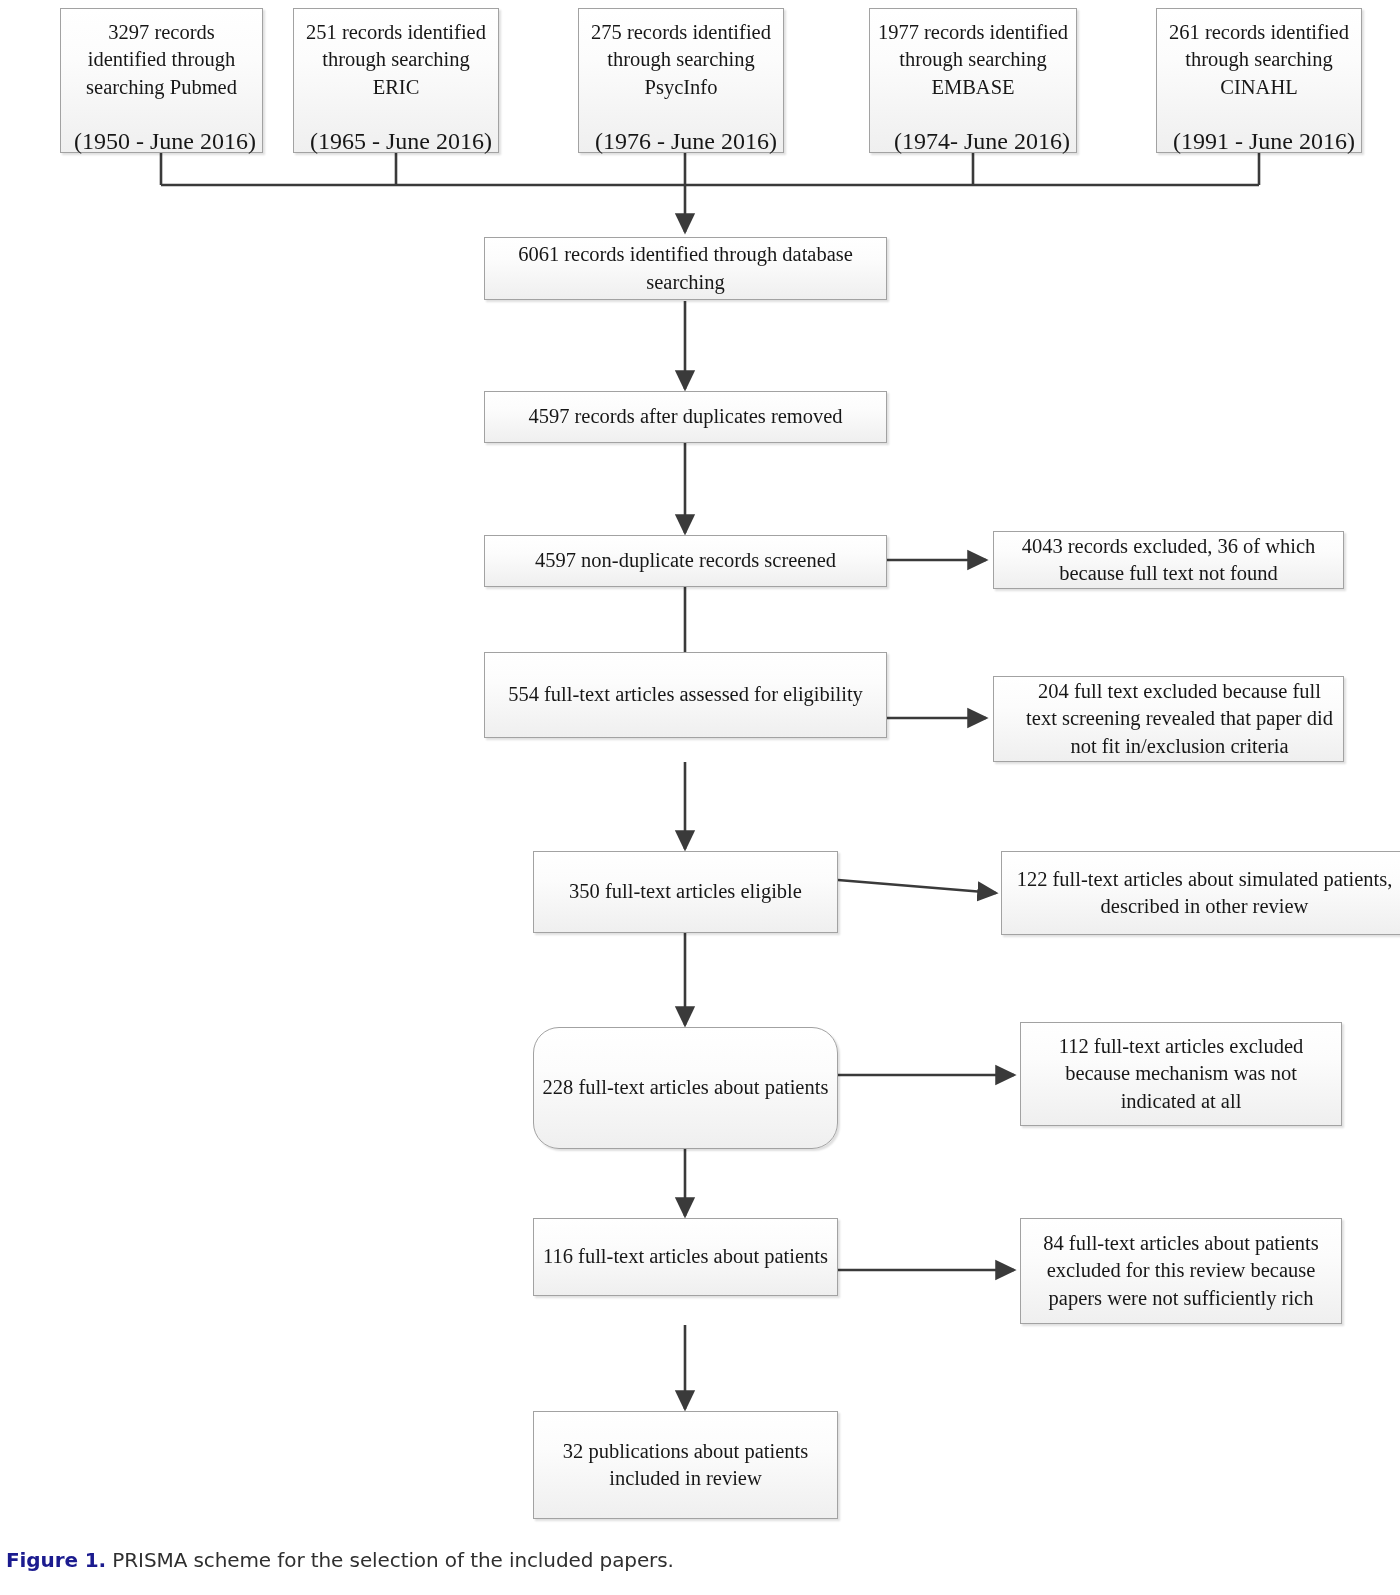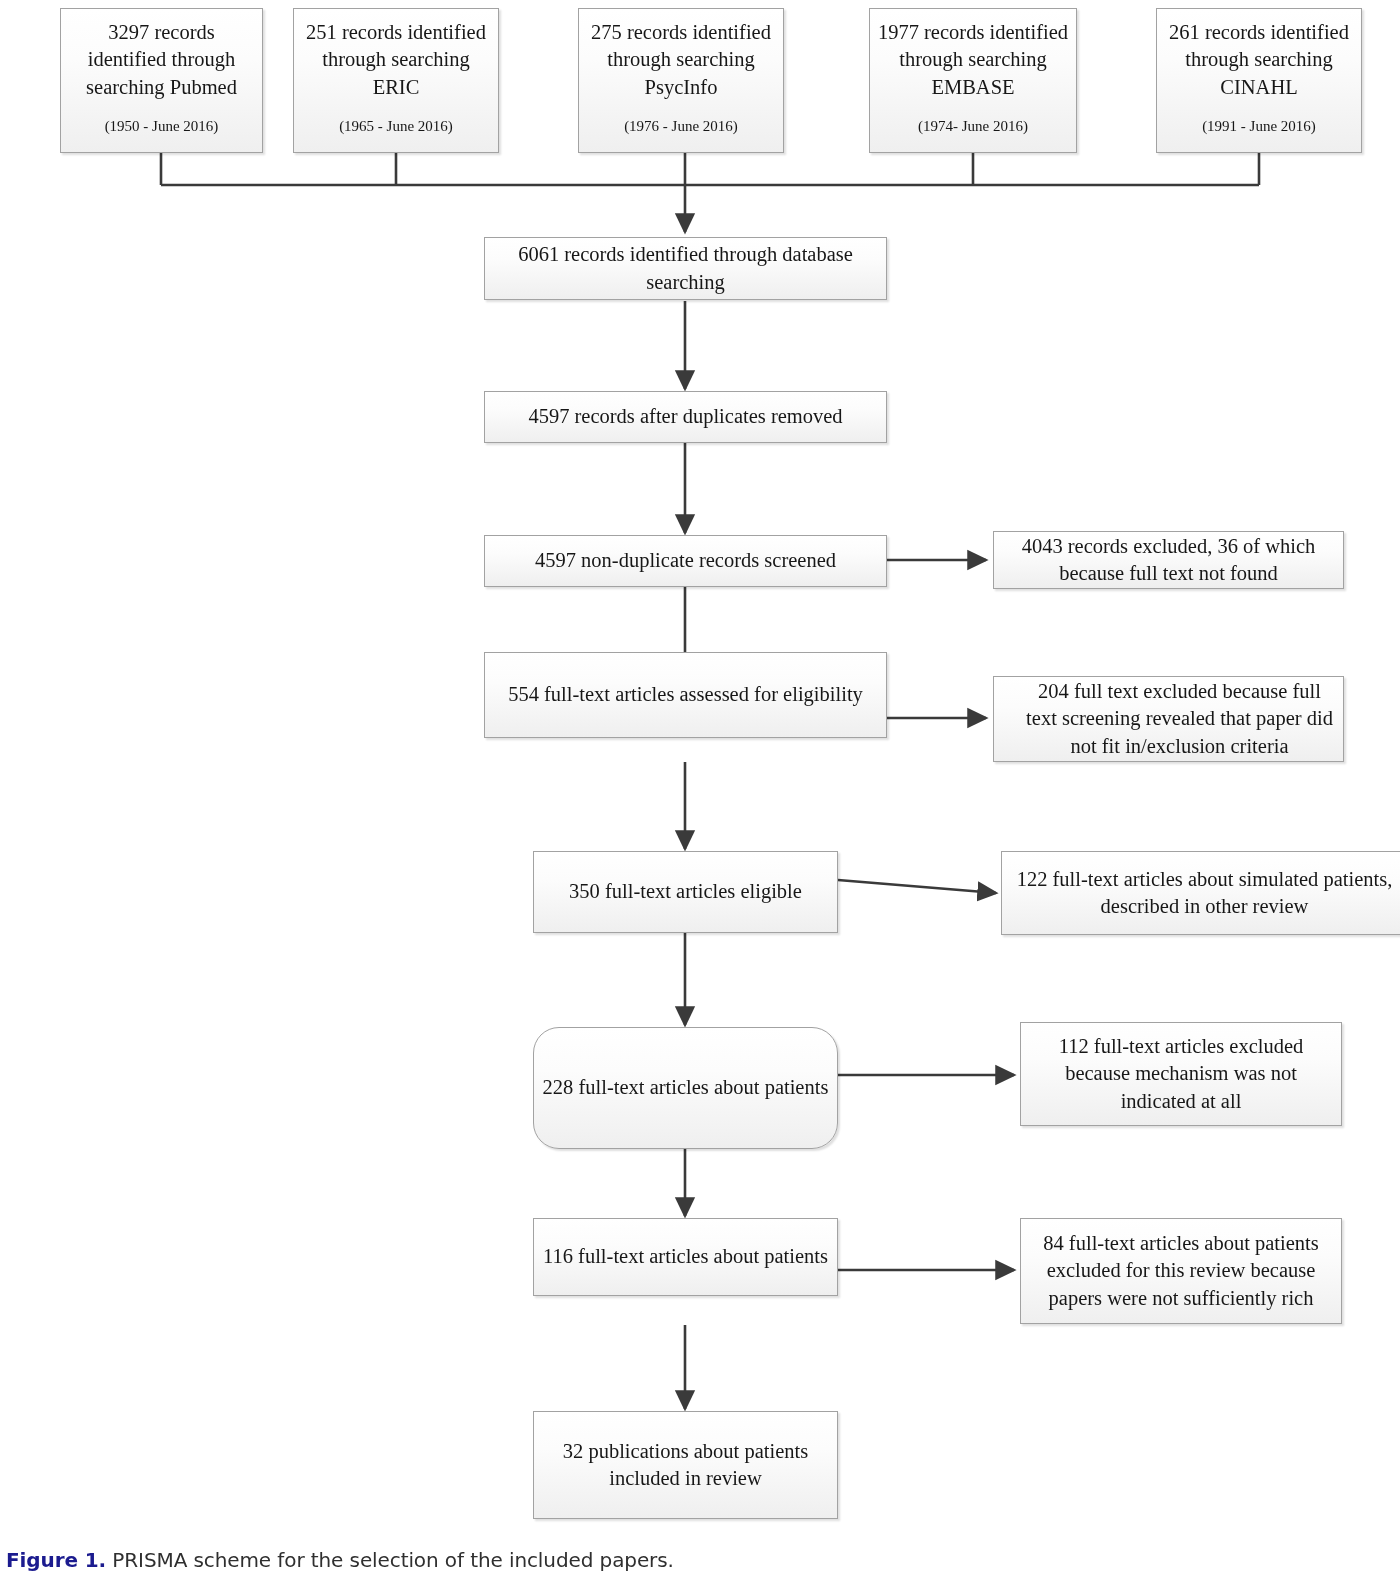--- a/index.html
+++ b/index.html
@@ -50,22 +50,22 @@
     padding: 10px 6px 8px 6px;
   }
   .src-node .title {
     display: block;
     text-align: center;
     font-size: 20.5px;
     line-height: 1.33;
   }
   .src-node .years {
     display: block;
-    text-align: center;
-    font-size: 15px;
+    text-align: right;
+    font-size: 24px;
     margin-top: 1.05em;
   }
   .caption {
     position: absolute;
     left: 6px;
     top: 1548px;
     width: 1380px;
     font-family: "DejaVu Sans", "Liberation Sans", sans-serif;
     font-size: 20px;
     color: #2b2b2b;

